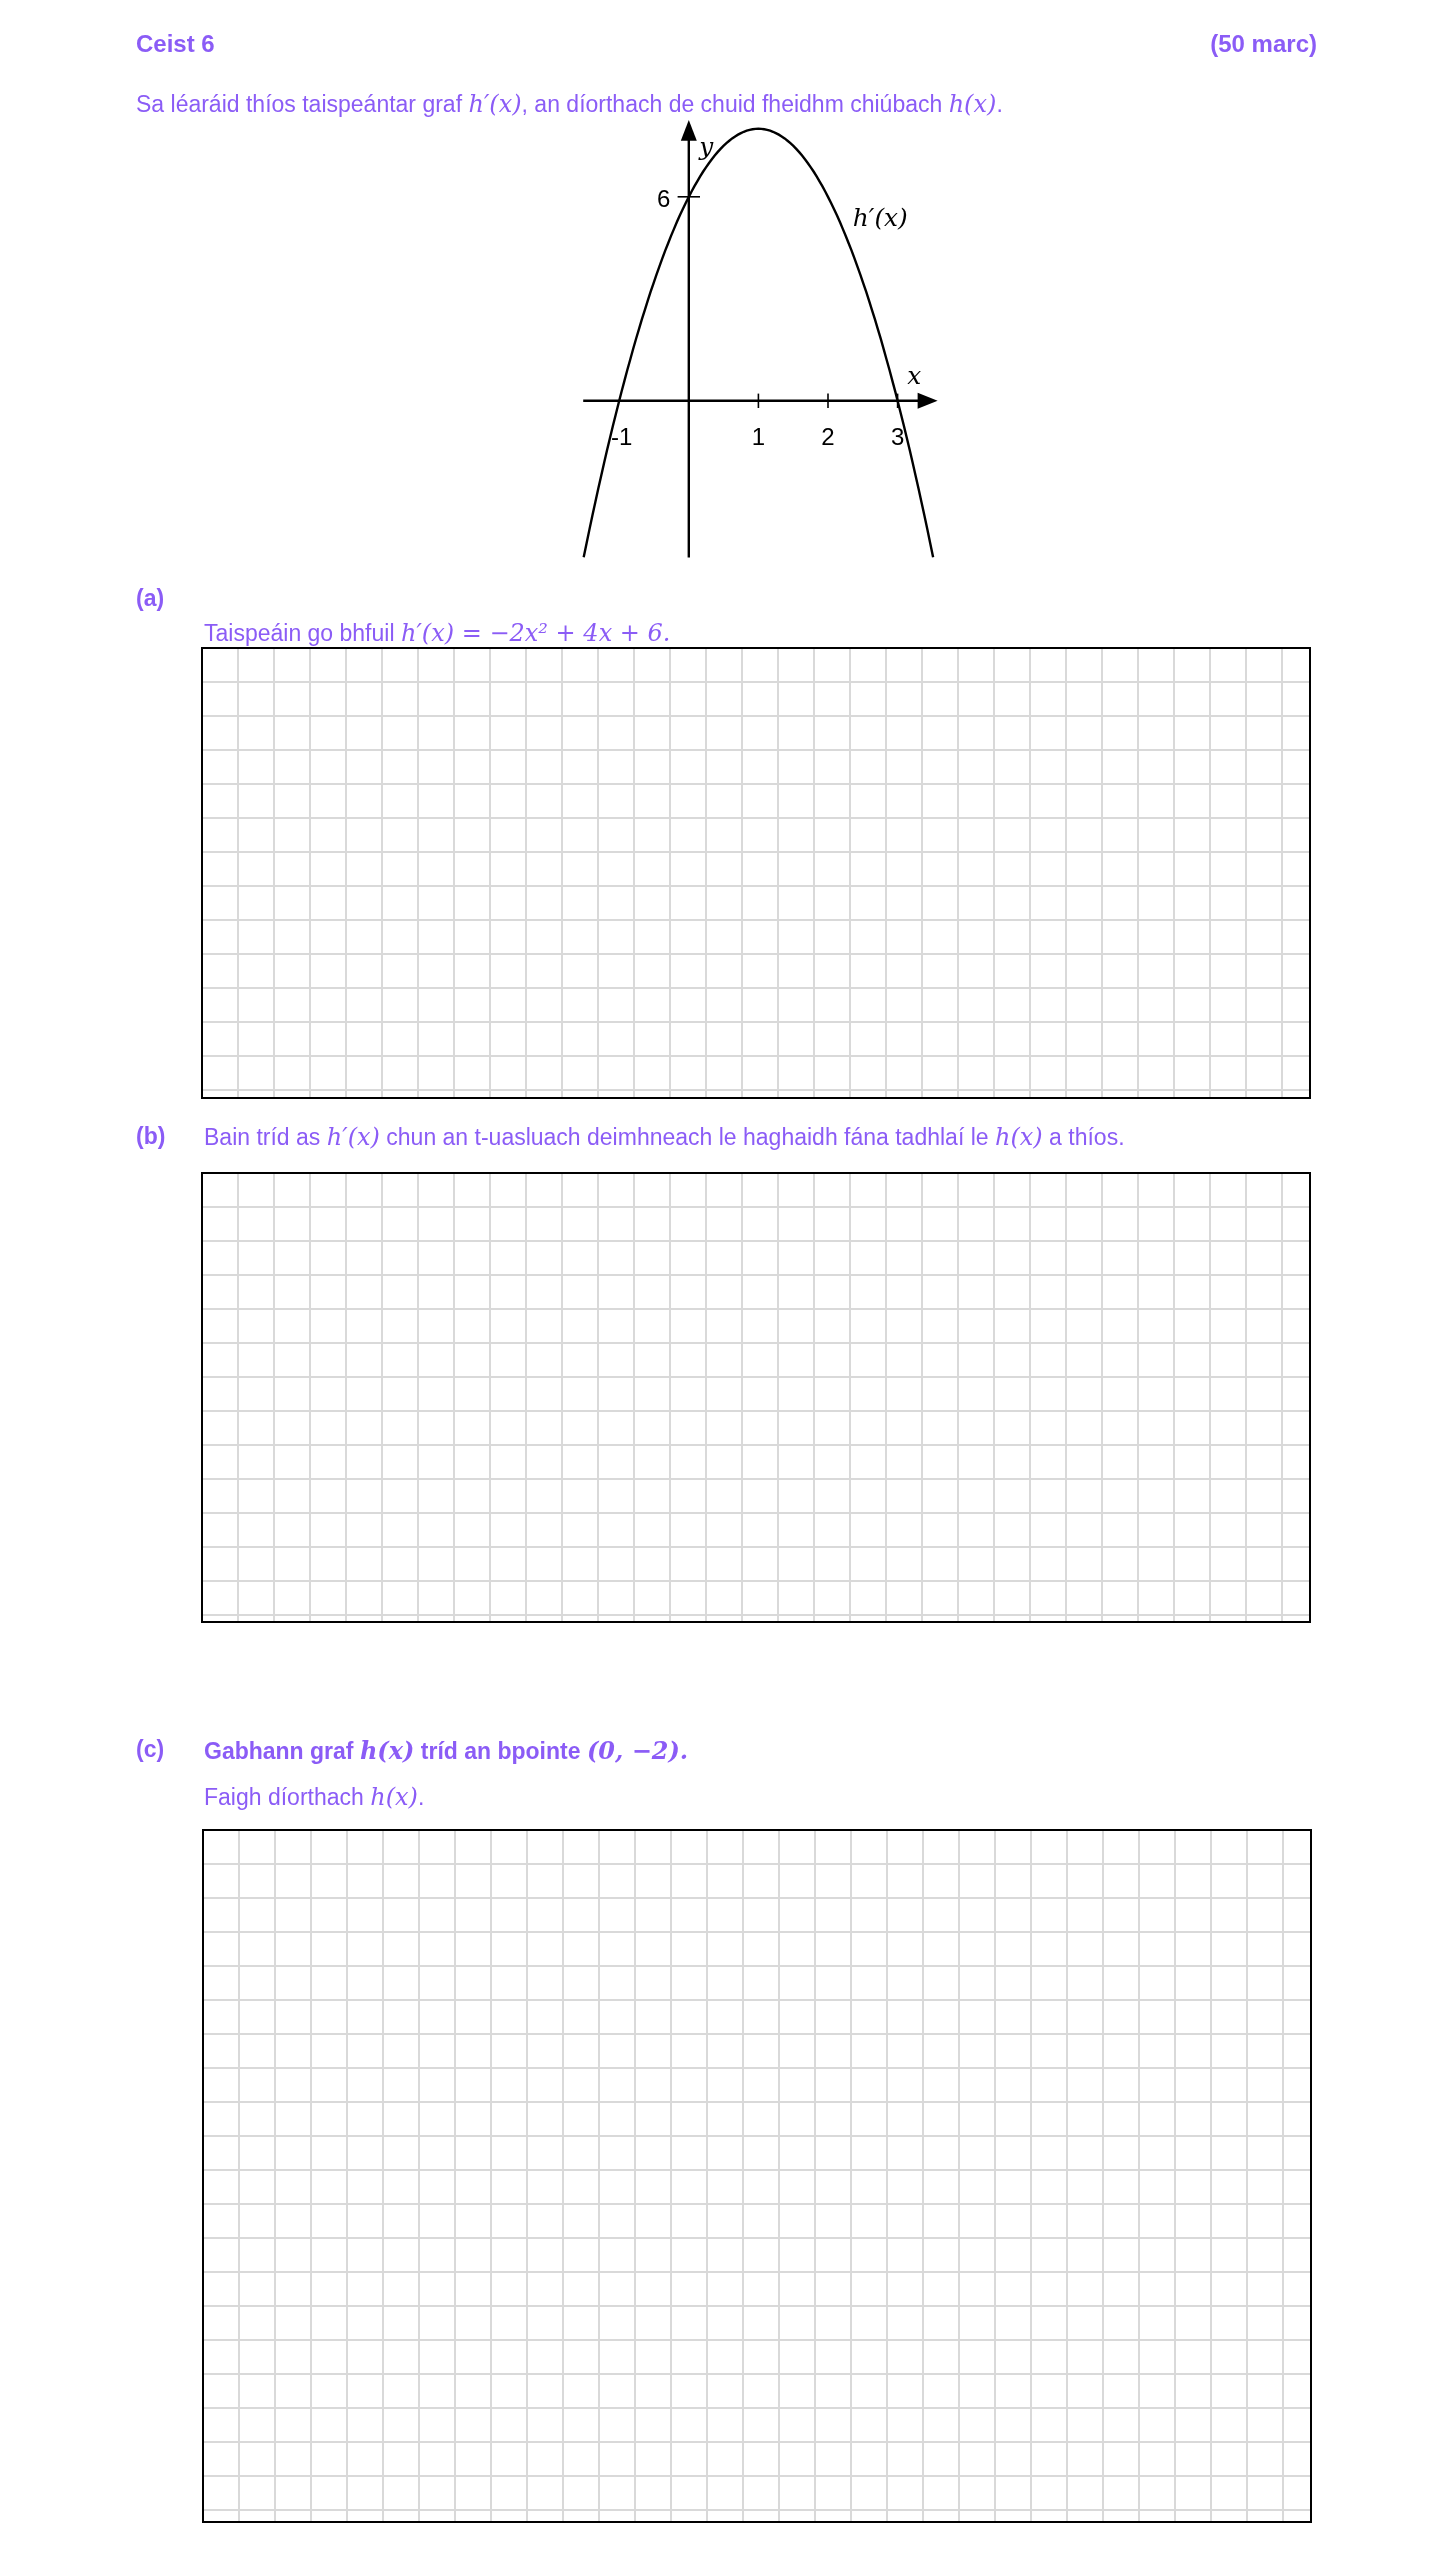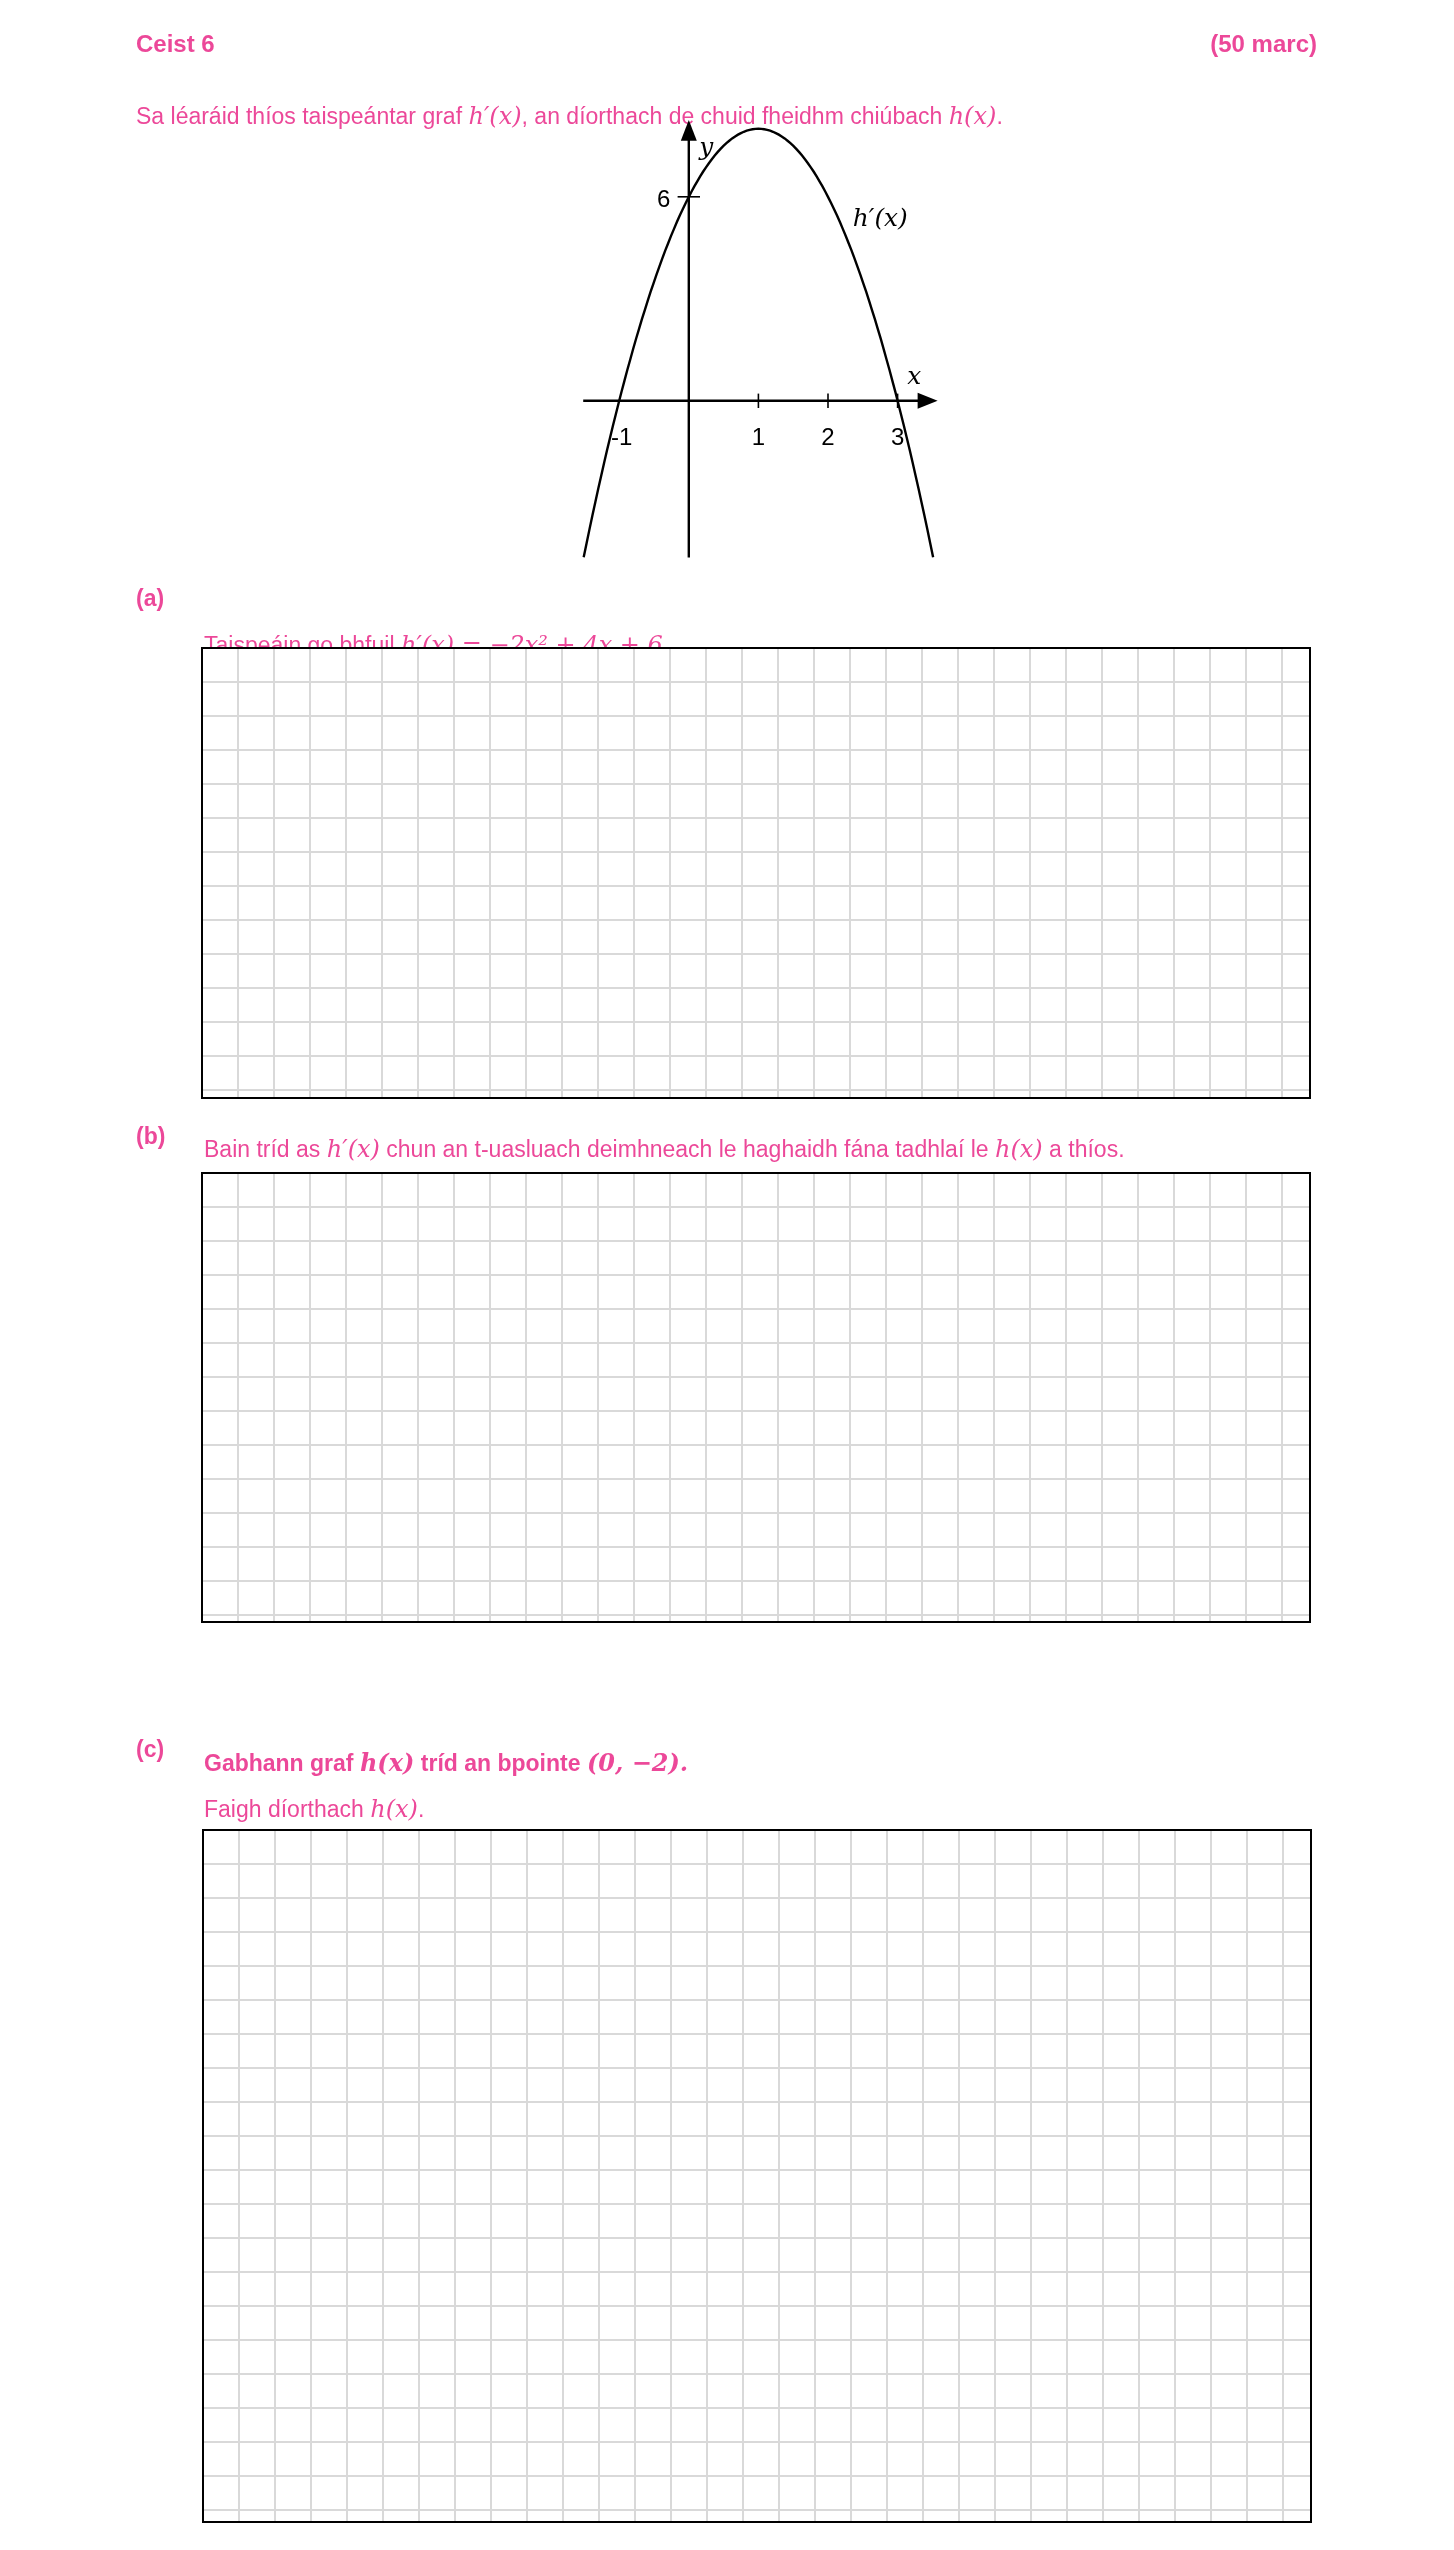--- a/index.html
+++ b/index.html
@@ -2,26 +2,26 @@
 <html style="font-size:12.8px"><head>
 <meta charset="utf-8">
 <style>
   html,body{margin:0;padding:0;background:#fff;}
   .page{
     position:relative;
     width:1455px;
     height:2550px;
     background:#ffffff;
     font-family:"Liberation Sans", sans-serif;
-    color:#ec4899;
+    color:#8b5cf6;
     overflow:hidden;
   }
   .abs{position:absolute;}
   .hdr{font-size:24px;font-weight:bold;white-space:nowrap;}
-  .body-text{font-size:23px;white-space:nowrap;margin-top:12px;}
+  .body-text{font-size:23px;white-space:nowrap;}
   .part-label{font-size:23px;font-weight:bold;}
   .math{font-family:"DejaVu Serif", serif;font-style:italic;font-size:24px;}
   .bold{font-weight:normal;}
   .gridbox{
     position:absolute;
     box-sizing:border-box;
     border:2.4px solid #000;
     background-color:#fff;
     background-image:
       linear-gradient(to right, transparent calc(100% - 1.6px), #d9d9d9 calc(100% - 1.6px)),

